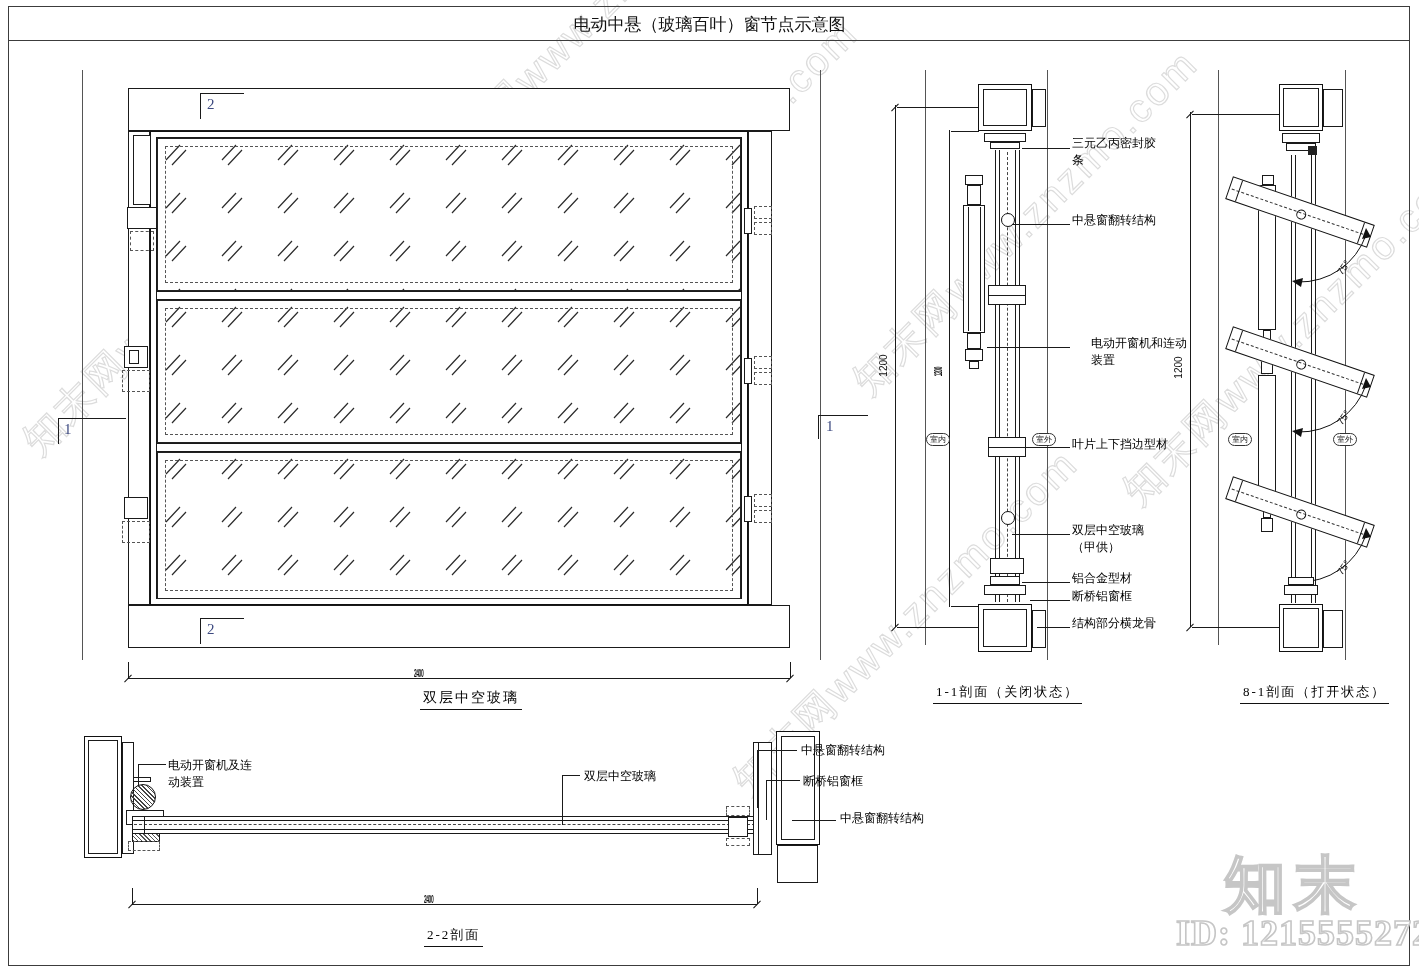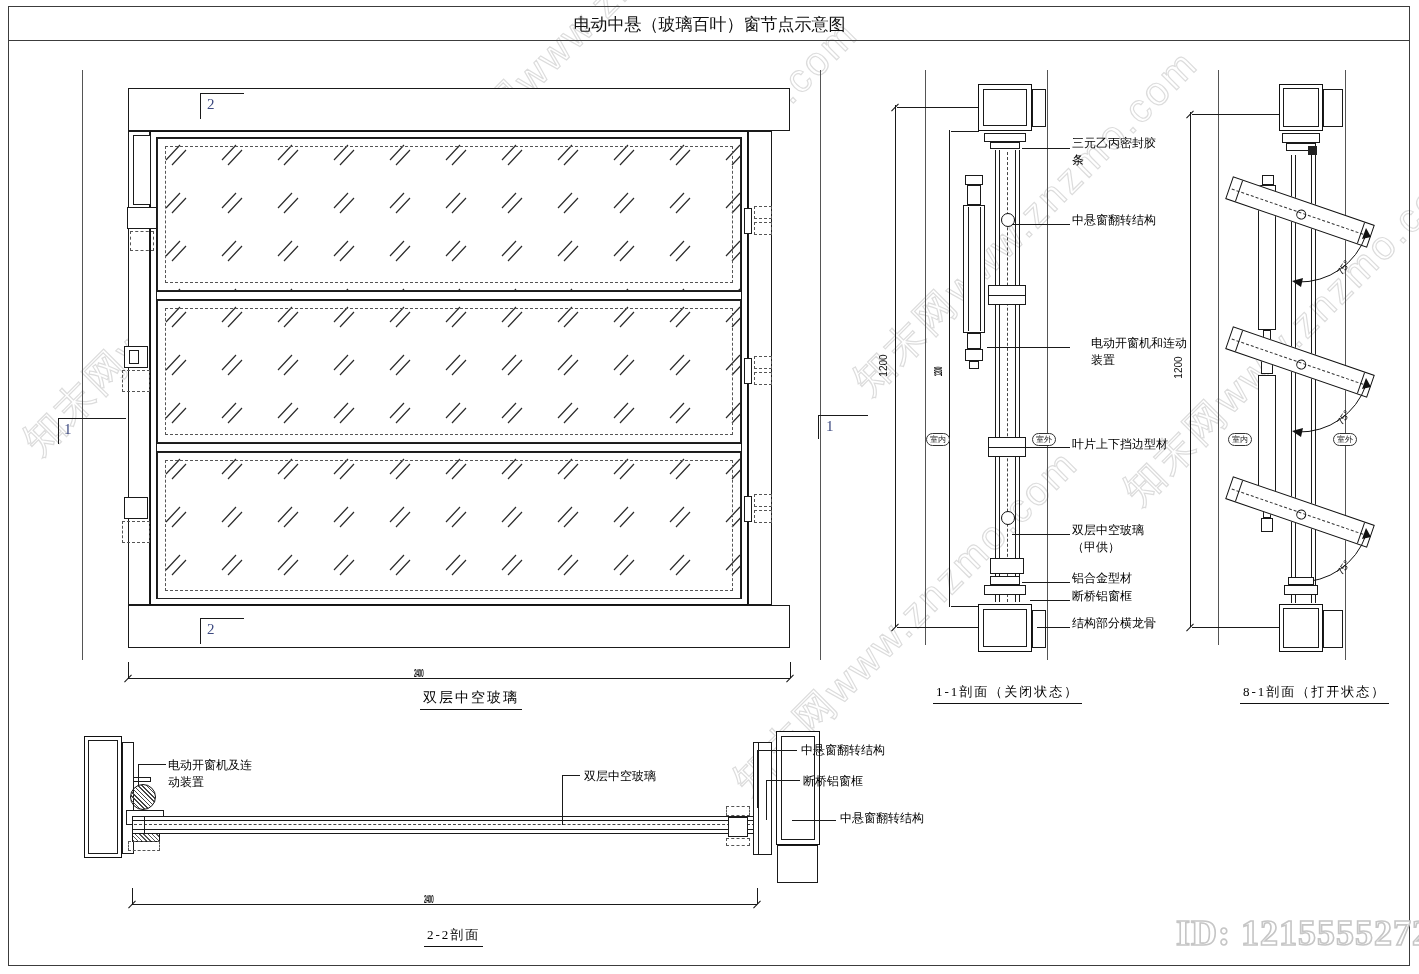--- a/index.html
+++ b/index.html
@@ -325,15 +325,16 @@
   <div class="lbl" style="left:840px;top:810px;width:92px">中悬窗翻转结构</div>
 
   <div class="vl" style="left:132px;top:888px;height:16px"></div>
   <div class="vl" style="left:757px;top:888px;height:16px"></div>
   <div class="hl" style="left:132px;top:904px;width:625px"></div>
   <div class="tick" style="left:127px;top:904px"></div>
   <div class="tick" style="left:752px;top:904px"></div>
   <div class="abs blob" style="left:424px;top:889px"><span>2400</span></div>
   <div class="cap" style="left:424px;top:926px">2-2剖面</div>
 
+  <div class="outline" style="left:1224px;top:843px;font-size:62px;letter-spacing:8px">知末</div>
   <div class="outline" style="left:1176px;top:912px;font-size:36px;letter-spacing:1px">ID: 1215555272</div>
 
 </div>
 
 </body></html>

